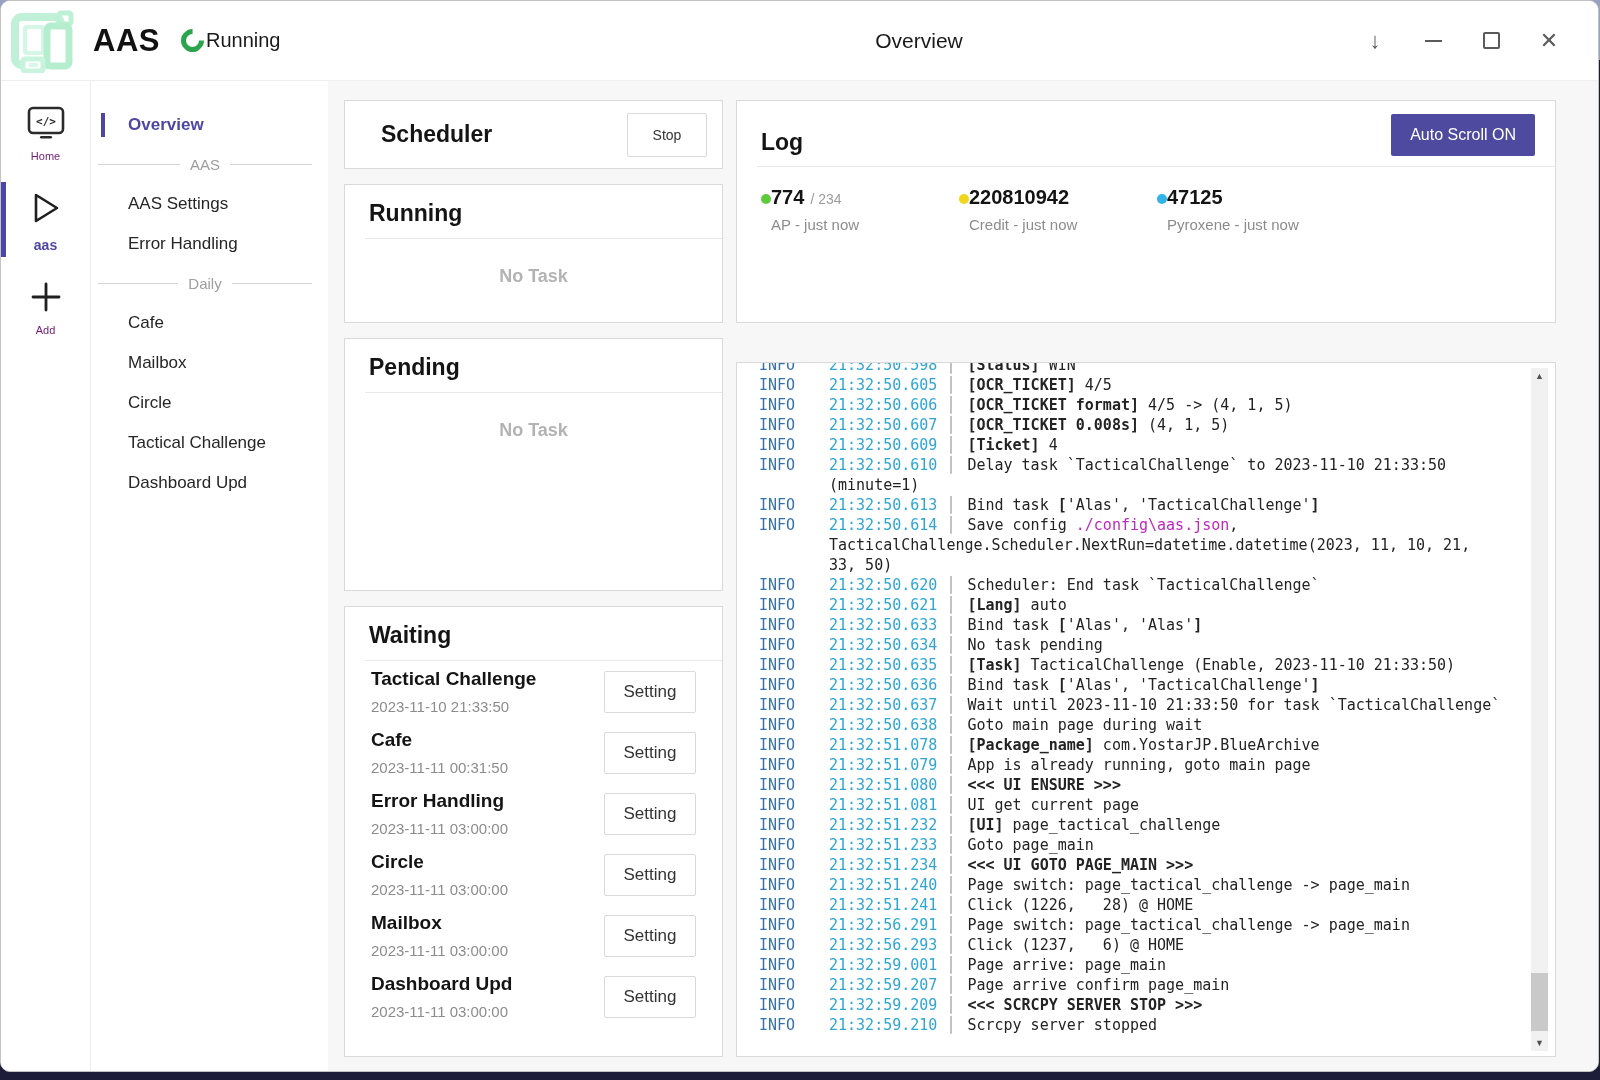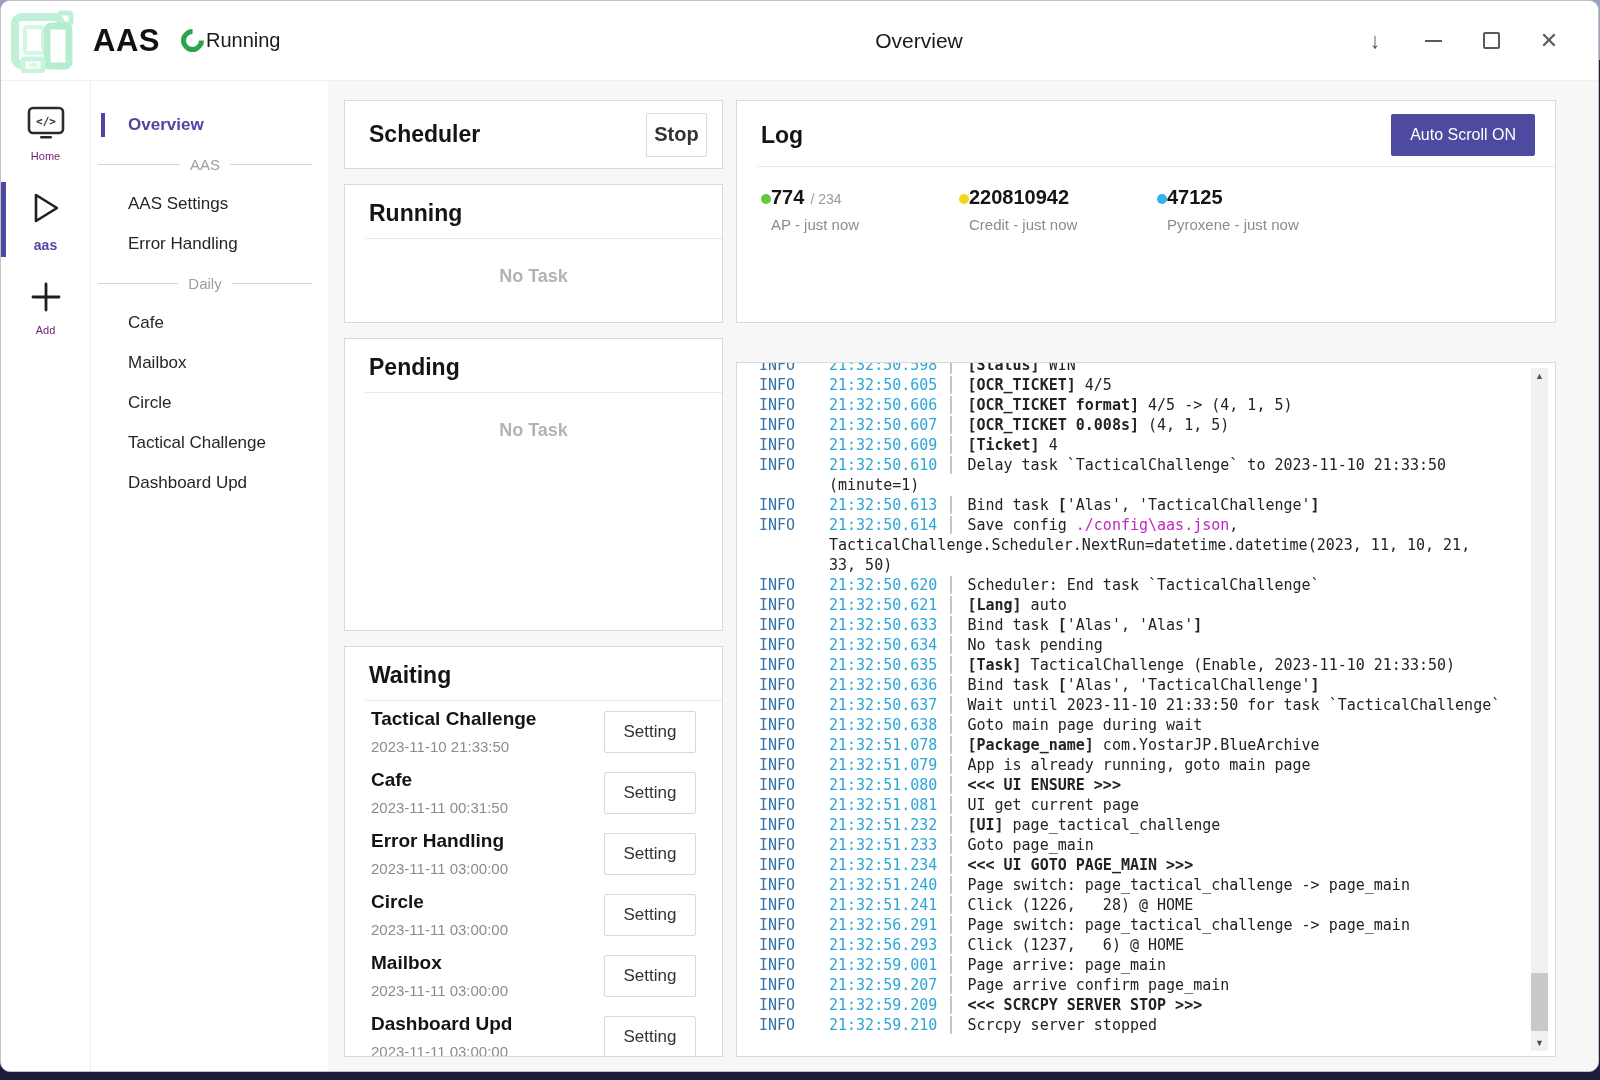--- a/index.html
+++ b/index.html
@@ -48,39 +48,39 @@
 
   
   .main { flex:1; background:#f7f7f7; padding:19px 42px 14px 16px; display:flex; gap:13px; overflow:hidden; }
   .card { background:#fff; border:1px solid #d9d9d9; }
   .left-col { width:379px; display:flex; flex-direction:column; gap:15px; }
   .right-col { flex:1; display:flex; flex-direction:column; gap:15px; }
 
   .card-h { font-size:23px; font-weight:700; color:#141414; padding:15px 24px 11px; }
   .card-div { height:1px; background:#e9e9e9; margin-left:20px; }
 
-  .scheduler-card { height:69px; display:flex; align-items:center; justify-content:space-between; padding:0 15px 0 24px; }
+  .scheduler-card { height:69px; display:flex; align-items:center; justify-content:space-between; padding:0 15px 0 36px; }
   .scheduler-title { font-size:23px; font-weight:700; color:#141414; }
   .btn { background:#fff; border:1px solid #d9d9d9; border-radius:2px; color:#333;
          font-family:"Liberation Sans", sans-serif; cursor:pointer; }
-  .stop-btn { width:61px; height:44px; font-size:20px;font-weight:bold; }
+  .stop-btn { width:80px; height:44px; font-size:14px; }
 
   .running-card { height:139px; }
-  .pending-card { height:293px; }
+  .pending-card { height:253px; }
   .empty-text { text-align:center; color:#b3b3b3; font-size:18px; font-weight:700; padding-top:27px; }
 
   .waiting-card { flex:1; overflow:hidden; }
   .wrow { display:flex; align-items:center; justify-content:space-between; padding:0 26px; height:61px; }
   .wname { font-size:19px; font-weight:700; color:#141414; }
   .wdate { font-size:15px; color:#8c8c8c; margin-top:8px; }
   .setting-btn { width:92px; height:42px; font-size:17px; }
 
   
   .log-head-card { height:223px; }
-  .log-h-row { display:flex; align-items:center; justify-content:space-between; padding:13px 20px 10px 24px; }
+  .log-h-row { display:flex; align-items:flex-end; justify-content:space-between; padding:13px 20px 10px 24px; }
   .log-title { font-size:23px; font-weight:700; color:#141414; }
   .autoscroll-btn { background:#4d4aa0; color:#fff; border:none; border-radius:2px;
                     font-size:16px; padding:12px 19px; font-family:"Liberation Sans", sans-serif; cursor:pointer; }
   .stats { display:flex; padding:19px 24px 0; }
   .stat { width:198px; display:flex; gap:0; }
   .dot { width:10px; height:10px; border-radius:50%; margin-top:8px; flex:none; }
   .vrow { display:flex; align-items:baseline; }
   .sval { font-size:20px; font-weight:700; color:#141414; }
   .ssuf { font-size:14px; color:#9b9b9b; margin-left:6px; }
   .slab { font-size:15px; color:#8c8c8c; margin-top:7px; }

